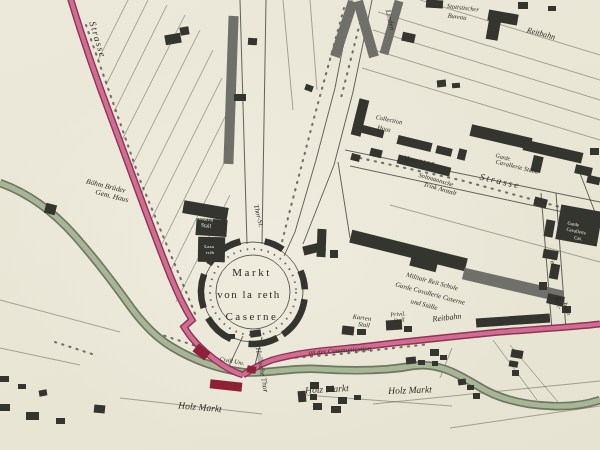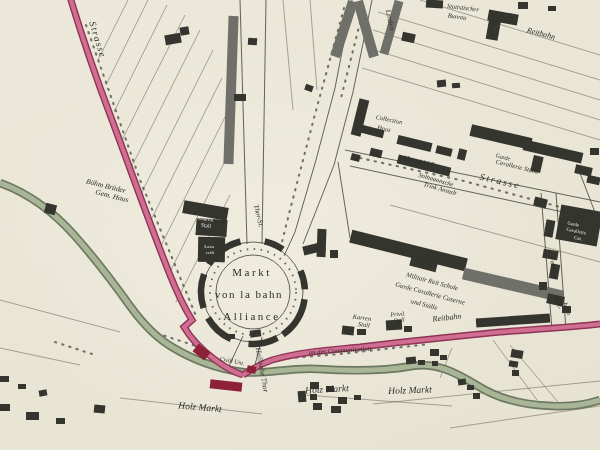--- a/index.html
+++ b/index.html
@@ -205,22 +205,22 @@
       <path class="arc" d="M203.6,308.1 A52,52 0 0 1 204.1,274.2"></path>
       <path class="arc" d="M208.9,264.4 A52,52 0 0 1 240.4,241.5"></path>
       <path class="arc" d="M264.7,241.3 A52,52 0 0 1 282.8,249.4"></path>
       <path class="arc" d="M300.5,270.8 A52,52 0 0 1 304.9,289.3"></path>
       <path class="arc" d="M304.5,299.2 A52,52 0 0 1 282.8,334.6"></path>
       <path class="arc" d="M277.4,337.9 A52,52 0 0 1 248.5,343.8"></path>
     </g>
   </svg>
 
   <div class="plaza-line" style="left:252px;top:272px;">Markt</div>
-  <div class="plaza-line" style="left:249px;top:294px;letter-spacing:1.5px;">von la bahn</div>
-  <div class="plaza-line" style="left:252px;top:316px;">Alliance</div>
+  <div class="plaza-line" style="left:249px;top:294px;letter-spacing:1.5px;">von la reth</div>
+  <div class="plaza-line" style="left:252px;top:316px;">Caserne</div>
 
   <div id="labels">
       <div class="mlabel it" style="left: 97px; top: 40px; font-size: 9.5px; transform: translate(-50%, -50%) rotate(73deg); letter-spacing: 1.5px;">Strasse</div>
       <div class="mlabel it" style="left: 106px; top: 186px; font-size: 7.5px; transform: translate(-50%, -50%) rotate(14deg);">Böhm Brüder</div>
       <div class="mlabel it" style="left: 112px; top: 196px; font-size: 7.5px; transform: translate(-50%, -50%) rotate(14deg);">Gem. Haus</div>
       <div class="mlabel wh" style="left: 204px; top: 219px; font-size: 5.5px; transform: translate(-50%, -50%) rotate(8deg);">Husaren</div>
       <div class="mlabel wh" style="left: 206px; top: 226px; font-size: 5.5px; transform: translate(-50%, -50%) rotate(8deg);">Stall</div>
       <div class="mlabel wh" style="left: 209px; top: 246px; font-size: 5px; transform: translate(-50%, -50%) rotate(0deg);">Laza</div>
       <div class="mlabel wh" style="left: 210px; top: 252px; font-size: 5px; transform: translate(-50%, -50%) rotate(0deg);">reth</div>
       <div class="mlabel it" style="left: 258px; top: 216px; font-size: 7px; transform: translate(-50%, -50%) rotate(76deg);">Thor-St.</div>

